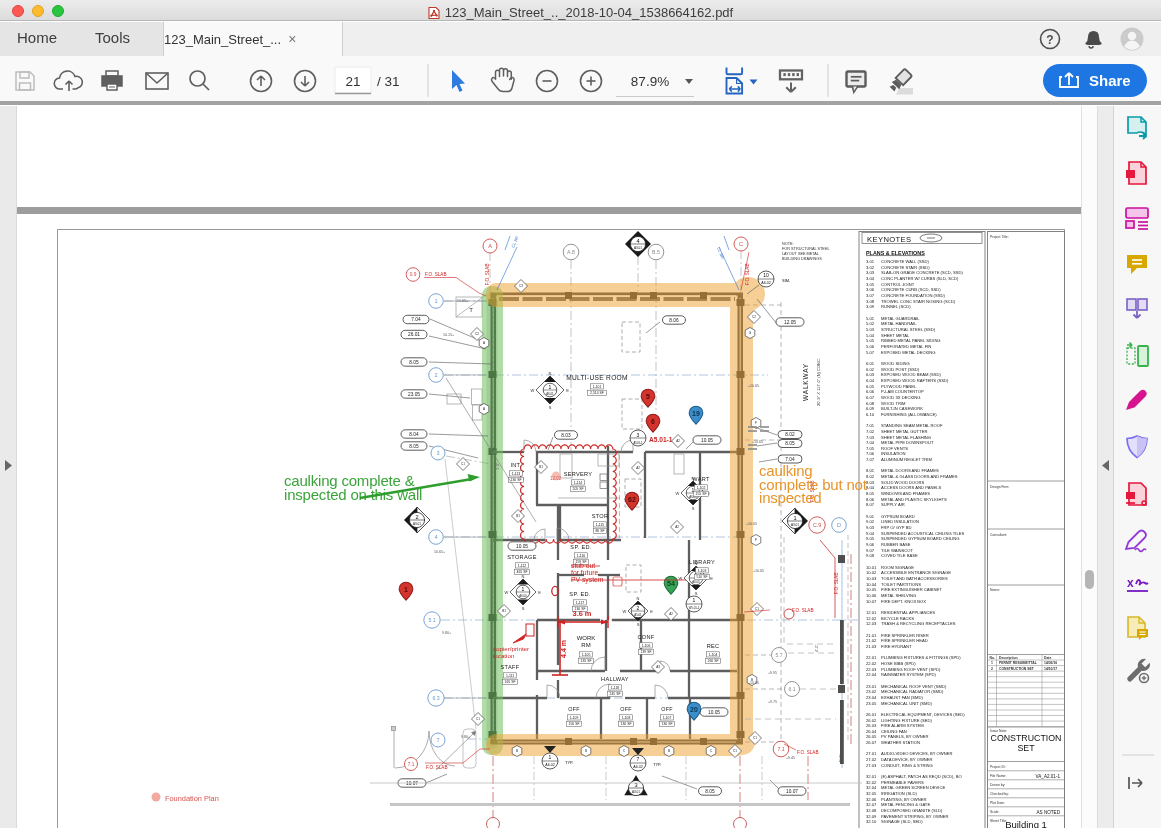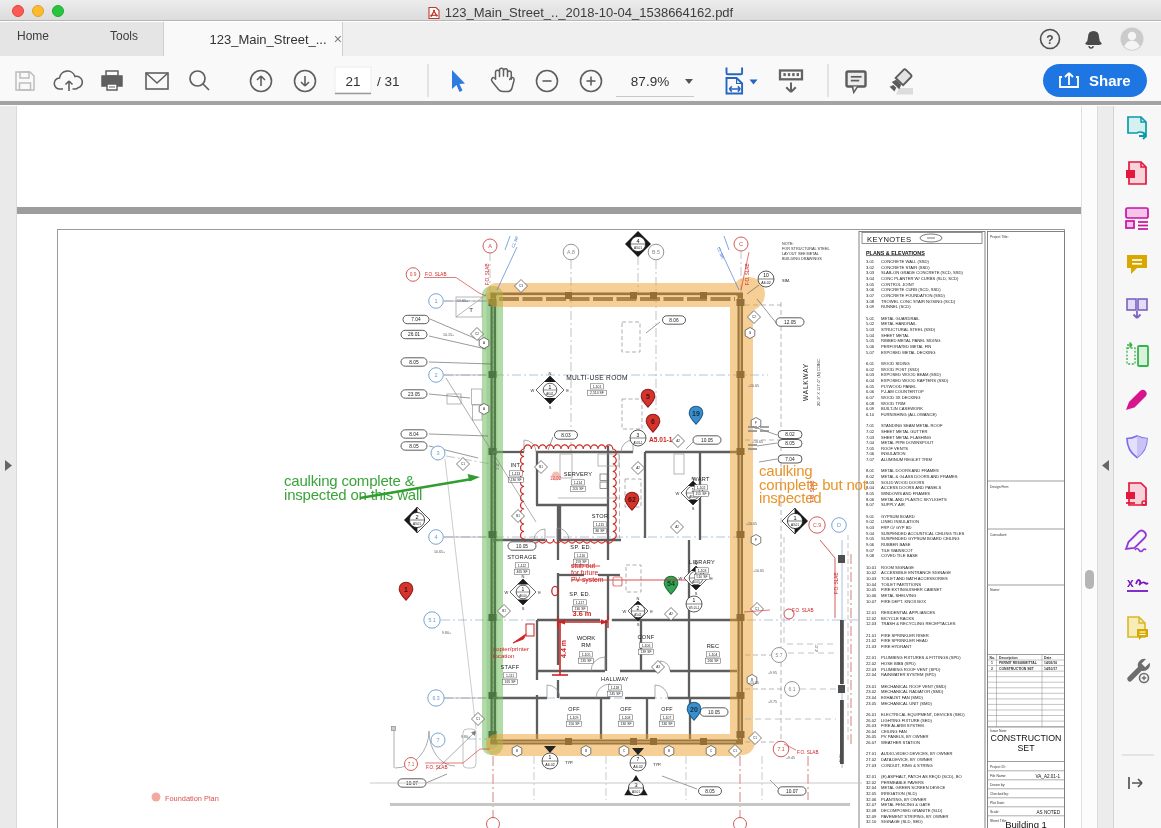--- a/index.html
+++ b/index.html
@@ -1,21 +1,21 @@
 <!DOCTYPE html>
 <html><head><meta charset="utf-8"><style>
 *{margin:0;padding:0;box-sizing:border-box}
 body{width:1161px;height:828px;overflow:hidden;font-family:"Liberation Sans",sans-serif;background:#fff;position:relative}
 .titlebar{position:absolute;left:0;top:0;width:1161px;height:21px;background:linear-gradient(#ececec,#dcdcdc);border-bottom:1px solid #b6b6b6}
 .tl{position:absolute;top:5px;width:12px;height:12px;border-radius:50%}
 .title{position:absolute;left:0;right:0;top:0;height:25px;display:flex;align-items:center;justify-content:center;gap:5px;font-size:13px;color:#3c3c3c}
 .tabbar{position:absolute;left:0;top:22px;width:1161px;height:34px;background:#e5e5e5}
 .tabbar .rest{position:absolute;left:343px;top:0;right:0;height:34px;background:#efefef}
-.tab-home{position:absolute;top:7px;font-size:12px;color:#3d3d3d}
-.activetab{position:absolute;left:163px;top:0;width:180px;height:34px;background:#f9f9f9;border-left:1px solid #cfcfcf;border-right:1px solid #cfcfcf;font-size:13px;color:#333;text-align:right;line-height:34px}
+.tab-home{position:absolute;top:7px;font-size:15px;color:#3d3d3d}
+.activetab{position:absolute;left:163px;top:0;width:180px;height:34px;background:#f9f9f9;border-left:1px solid #cfcfcf;border-right:1px solid #cfcfcf;font-size:13px;color:#333;text-align:left;line-height:34px}
 .toolbar{position:absolute;left:0;top:56px;width:1161px;height:49px;background:#f9f9f9;border-bottom:4px solid #a3a3a3}
 .content{position:absolute;left:0;top:106px;width:1161px;height:722px;background:#fff}
 .leftstrip{position:absolute;left:0;top:106px;width:17px;height:722px;background:#eaeaea;border-right:1px solid #dadada}
 .pagesep{position:absolute;left:17px;top:207px;width:1064px;height:7px;background:#9d9d9d}
 .scrolltrack{position:absolute;left:1081px;top:106px;width:16px;height:722px;background:#fcfcfc;border-left:1px solid #e0e0e0}
 .thumb{position:absolute;left:1084.5px;top:570px;width:9px;height:19px;border-radius:4.5px;background:#b5b5b5}
 .collstrip{position:absolute;left:1097px;top:106px;width:17px;height:722px;background:#ececec;border-left:1px solid #dcdcdc;border-right:1px solid #d4d4d4}
 .sidebar{position:absolute;left:1114px;top:106px;width:47px;height:722px;background:#f7f7f7}
 svg{display:block}
 .overlay{position:absolute;left:0;top:0;width:1161px;height:828px;pointer-events:none}
@@ -28,21 +28,21 @@
         <path d="M1,1.5 h7 l3,3 v8 h-10 z" fill="#fff" stroke="#c0392b" stroke-width="1.1"></path>
         <path d="M6,5.2 L3.6,9.4 L8.4,9.2 Z" fill="none" stroke="#c0392b" stroke-width="1.3"></path>
         <circle cx="6" cy="4.8" r="1.1" fill="#c0392b"></circle>
         <circle cx="3.2" cy="9.8" r="1.1" fill="#c0392b"></circle>
         <circle cx="8.8" cy="9.6" r="1.1" fill="#c0392b"></circle>
       </svg>123_Main_Street_.._2018-10-04_1538664162.pdf</div>
   </div>
 <div class="tabbar">
     <div class="rest"></div>
     <span class="tab-home" style="left:17px">Home</span>
-    <span class="tab-home" style="left:110px">Tools</span>
+    <span class="tab-home" style="left:95px">Tools</span>
     <div class="activetab">123_Main_Street_...&nbsp;&nbsp;<span style="color:#777;font-size:14px">×</span></div>
     <svg class="ov" style="position:absolute;left:1035px;top:4px" width="110" height="26" viewBox="0 0 110 26">
       <circle cx="15" cy="13" r="9.5" fill="none" stroke="#4e4e4e" stroke-width="1.6"></circle>
       <text x="15" y="17.5" font-size="12" font-weight="bold" text-anchor="middle" fill="#4e4e4e">?</text>
       <path d="M56,19 q-7,0 -5.5,-2 q2.5,-2 2.5,-6 q0,-6 5.5,-6 q5.5,0 5.5,6 q0,4 2.5,6 q1.5,2 -5.5,2 z" fill="#4a4a4a"></path>
       <path d="M56.5,20 q0,2 2,2 q2,0 2,-2" stroke="#4a4a4a" stroke-width="1.4" fill="none" transform="translate(-2.4,0)"></path>
       <circle cx="97" cy="13" r="11.5" fill="#cbcbcb"></circle>
       <circle cx="97" cy="10" r="4.2" fill="#f5f5f5"></circle>
       <path d="M89,20.5 q3,-6 8,-6 q5,0 8,6 q-4,3.5 -8,3.5 q-4,0 -8,-3.5 z" fill="#f5f5f5"></path>
     </svg>

